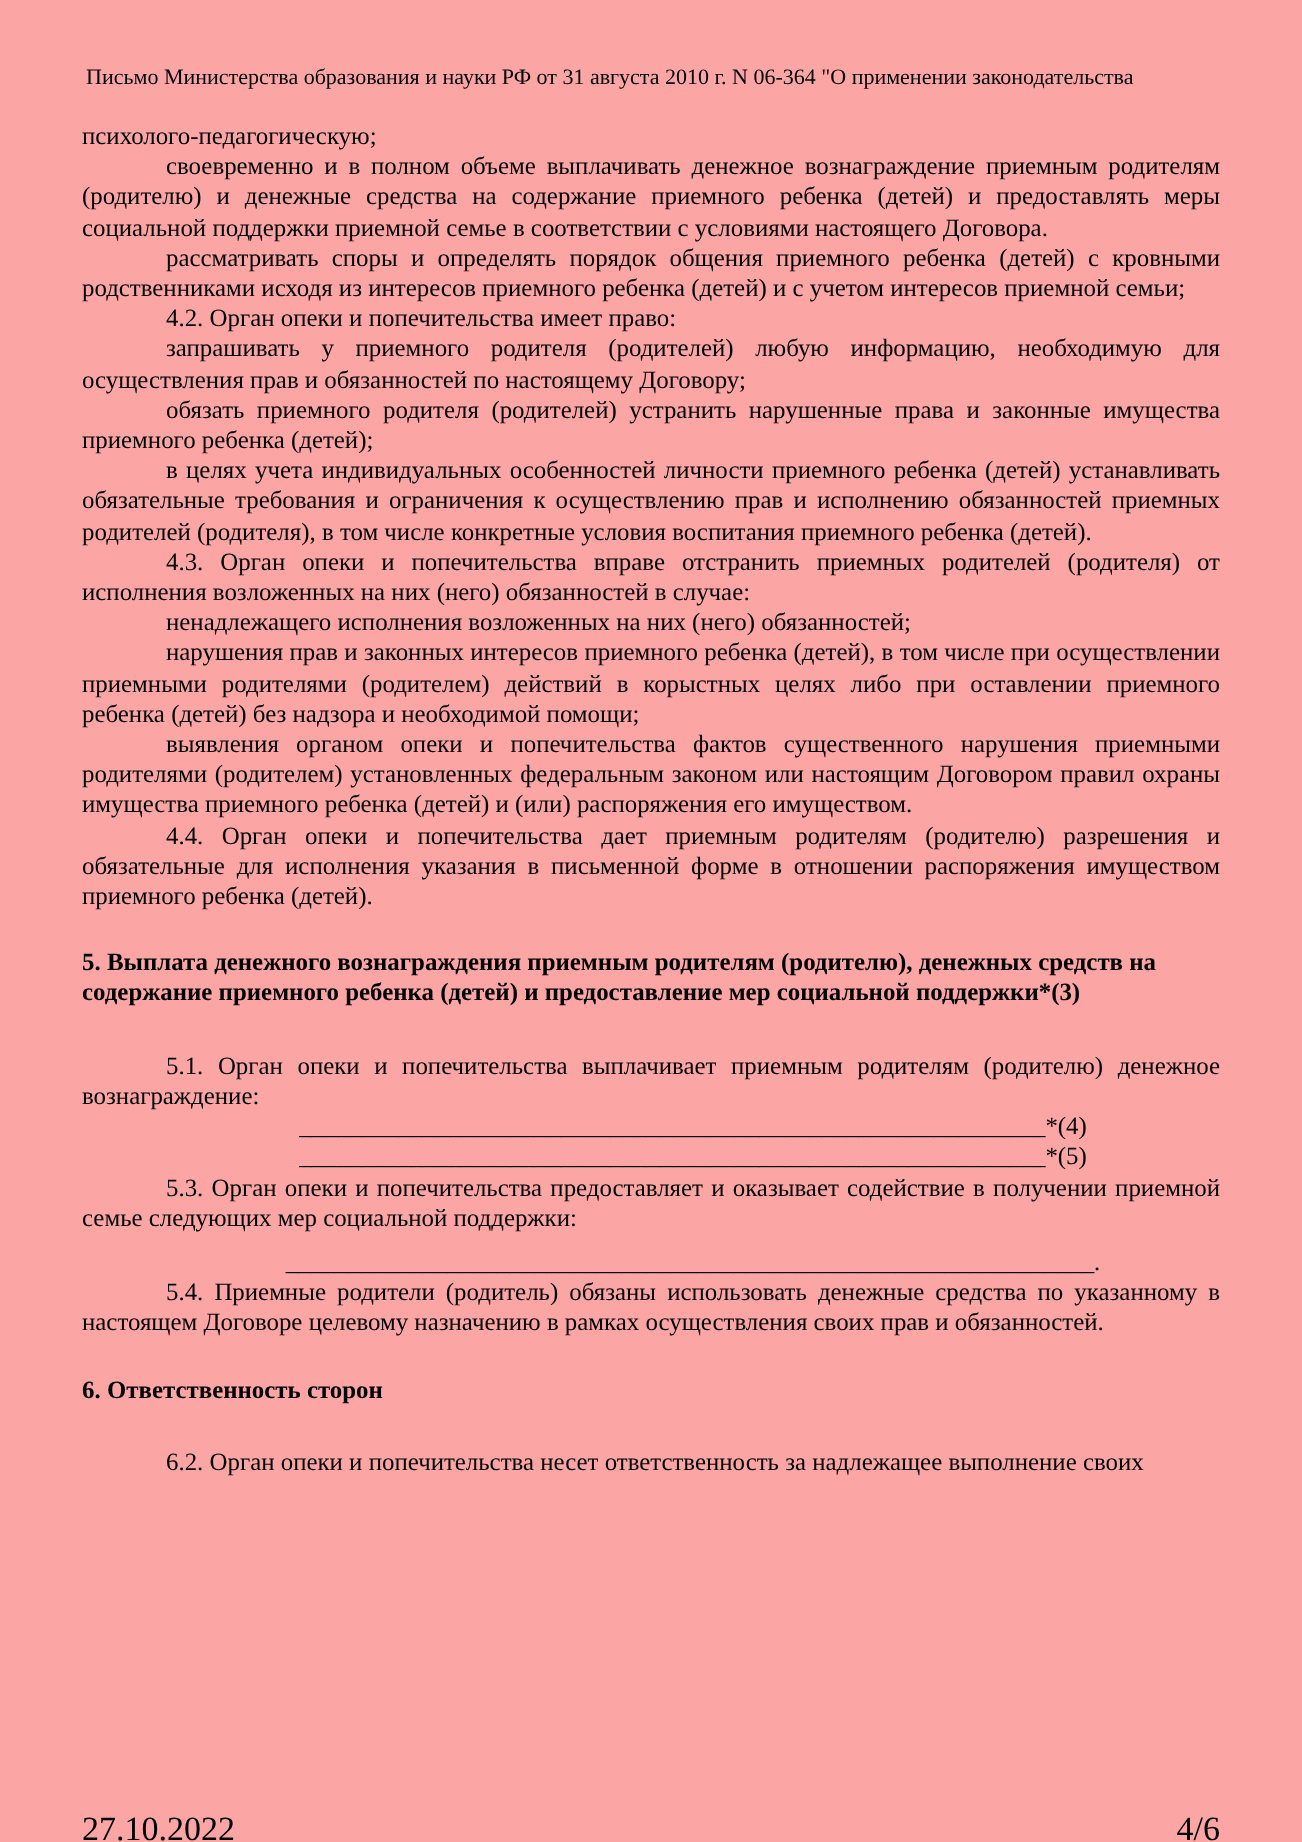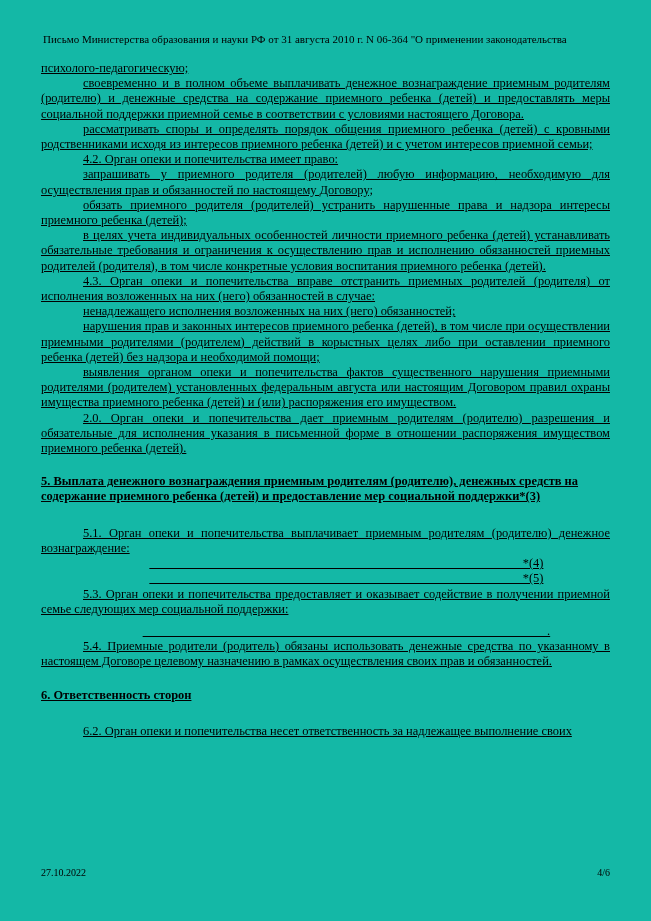--- a/index.html
+++ b/index.html
@@ -1,21 +1,21 @@
 <!DOCTYPE html>
 <html><head>
 <meta charset="utf-8">
 <style>
   html, body { margin: 0; padding: 0; background: #e8e8e8; }
   .page {
     position: relative;
     width: 651px;
     height: 921px;
     margin: 0 auto;
-    background: #14b8a6;
+    background: #fca5a5;
     color: #000000;
     font-family: "Liberation Serif", serif;
     overflow: hidden;
   }
   .doc-header {
     position: absolute;
     top: 33px;
     left: 43px;
     right: 30px;
     font-size: 11px;
@@ -24,60 +24,60 @@
     overflow: hidden;
   }
   .doc-body {
     position: absolute;
     top: 61px;
     left: 41px;
     width: 569px;
     font-size: 12.45px;
     line-height: 15.2px;
   }
-  .doc-body p { margin: 0; text-decoration: underline; }
+  .doc-body p { margin: 0; }
   .p    { text-align: justify; text-indent: 42px; }
   .cont { text-align: left; }
   .h    { font-weight: bold; text-align: left; margin: 18px 0 21px !important; }
   .line { text-align: center; text-indent: 42px; letter-spacing: 0; white-space: nowrap; overflow: hidden; }
   .line-extra { margin-top: 7px !important; }
   .doc-footer {
     position: absolute;
-    top: 866px;
+    top: 908px;
     left: 41px;
     right: 41px;
     display: flex;
-    font-size: 10px;
+    font-size: 17px;
     line-height: 13px;
     justify-content: center;
   }
   .doc-footer .f-left   { flex: 1; text-align: left; }
   .doc-footer .f-center { flex: 1; text-align: center; }
   .doc-footer .f-right  { flex: 1; text-align: right; }
 </style>
 </head>
 <body>
 
 <div class="page">
 
   <div class="doc-header">Письмо Министерства образования и науки РФ от 31 августа 2010 г. N 06-364 "О применении законодательства</div>
 
   <div class="doc-body">
     <p class="cont">психолого-педагогическую;</p>
     <p class="p">своевременно и в полном объеме выплачивать денежное вознаграждение приемным родителям (родителю) и денежные средства на содержание приемного ребенка (детей) и предоставлять меры социальной поддержки приемной семье в соответствии с условиями настоящего Договора.</p>
     <p class="p">рассматривать споры и определять порядок общения приемного ребенка (детей) с кровными родственниками исходя из интересов приемного ребенка (детей) и с учетом интересов приемной семьи;</p>
     <p class="p">4.2. Орган опеки и попечительства имеет право:</p>
     <p class="p">запрашивать у приемного родителя (родителей) любую информацию, необходимую для осуществления прав и обязанностей по настоящему Договору;</p>
-    <p class="p">обязать приемного родителя (родителей) устранить нарушенные права и надзора интересы приемного ребенка (детей);</p>
+    <p class="p">обязать приемного родителя (родителей) устранить нарушенные права и законные имущества приемного ребенка (детей);</p>
     <p class="p">в целях учета индивидуальных особенностей личности приемного ребенка (детей) устанавливать обязательные требования и ограничения к осуществлению прав и исполнению обязанностей приемных родителей (родителя), в том числе конкретные условия воспитания приемного ребенка (детей).</p>
     <p class="p">4.3. Орган опеки и попечительства вправе отстранить приемных родителей (родителя) от исполнения возложенных на них (него) обязанностей в случае:</p>
     <p class="p">ненадлежащего исполнения возложенных на них (него) обязанностей;</p>
     <p class="p">нарушения прав и законных интересов приемного ребенка (детей), в том числе при осуществлении приемными родителями (родителем) действий в корыстных целях либо при оставлении приемного ребенка (детей) без надзора и необходимой помощи;</p>
-    <p class="p">выявления органом опеки и попечительства фактов существенного нарушения приемными родителями (родителем) установленных федеральным августа или настоящим Договором правил охраны имущества приемного ребенка (детей) и (или) распоряжения его имуществом.</p>
-    <p class="p">2.0. Орган опеки и попечительства дает приемным родителям (родителю) разрешения и обязательные для исполнения указания в письменной форме в отношении распоряжения имуществом приемного ребенка (детей).</p>
+    <p class="p">выявления органом опеки и попечительства фактов существенного нарушения приемными родителями (родителем) установленных федеральным законом или настоящим Договором правил охраны имущества приемного ребенка (детей) и (или) распоряжения его имуществом.</p>
+    <p class="p">4.4. Орган опеки и попечительства дает приемным родителям (родителю) разрешения и обязательные для исполнения указания в письменной форме в отношении распоряжения имуществом приемного ребенка (детей).</p>
     <p class="h">5. Выплата денежного вознаграждения приемным родителям (родителю), денежных средств на содержание приемного ребенка (детей) и предоставление мер социальной поддержки*(3)</p>
     <p class="p">5.1. Орган опеки и попечительства выплачивает приемным родителям (родителю) денежное вознаграждение:</p>
     <p class="line">____________________________________________________________*(4)</p>
     <p class="line">____________________________________________________________*(5)</p>
     <p class="p">5.3. Орган опеки и попечительства предоставляет и оказывает содействие в получении приемной семье следующих мер социальной поддержки:</p>
     <p class="line line-extra">_________________________________________________________________.</p>
     <p class="p">5.4. Приемные родители (родитель) обязаны использовать денежные средства по указанному в настоящем Договоре целевому назначению в рамках осуществления своих прав и обязанностей.</p>
     <p class="h">6. Ответственность сторон</p>
     <p class="p">6.2. Орган опеки и попечительства несет ответственность за надлежащее выполнение своих</p>
   </div>

